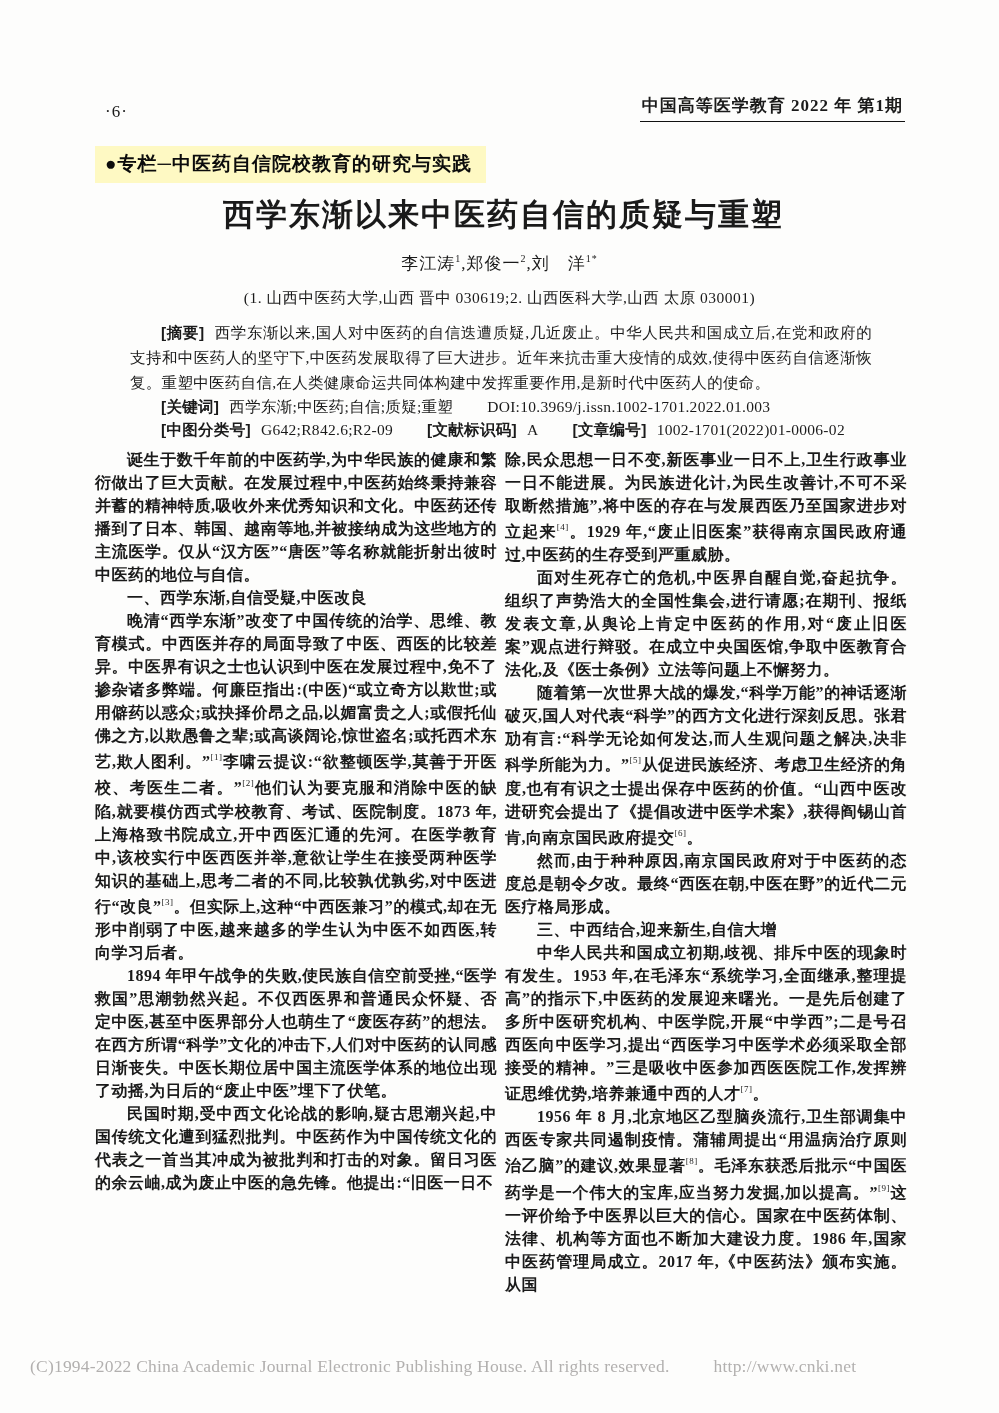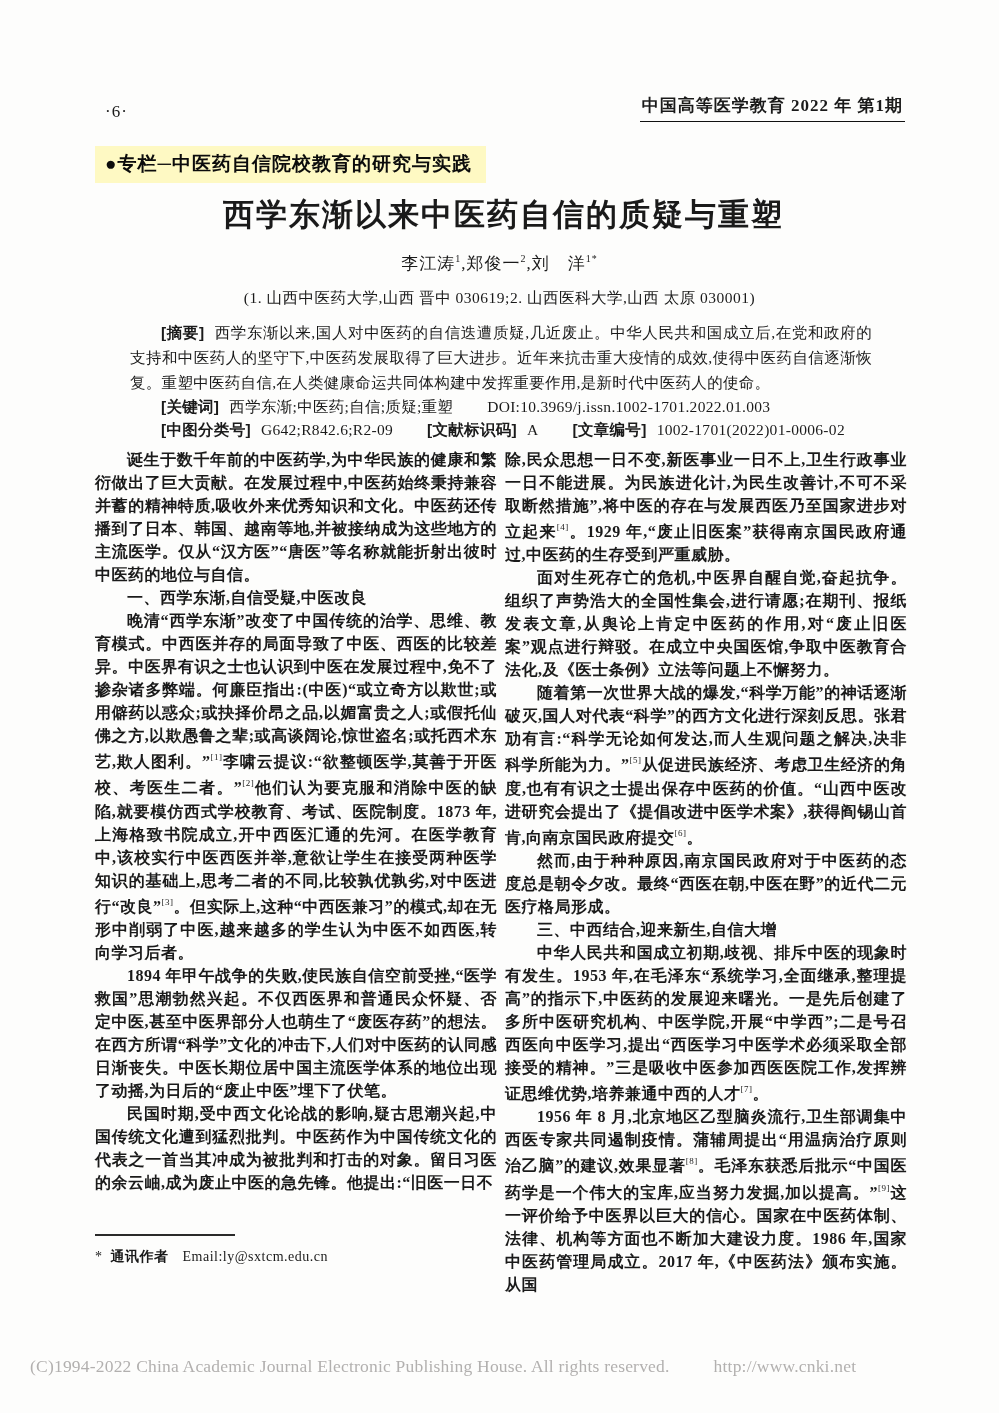--- a/index.html
+++ b/index.html
@@ -151,24 +151,18 @@
         <p class="para cont">除,民众思想一日不变,新医事业一日不上,卫生行政事业一日不能进展。为民族进化计,为民生改善计,不可不采取断然措施”,将中医的存在与发展西医乃至国家进步对立起来<sup class="ref">[4]</sup>。1929 年,“废止旧医案”获得南京国民政府通过,中医药的生存受到严重威胁。</p>
         <p class="para body">面对生死存亡的危机,中医界自醒自觉,奋起抗争。组织了声势浩大的全国性集会,进行请愿;在期刊、报纸发表文章,从舆论上肯定中医药的作用,对“废止旧医案”观点进行辩驳。在成立中央国医馆,争取中医教育合法化,及《医士条例》立法等问题上不懈努力。</p>
         <p class="para body">随着第一次世界大战的爆发,“科学万能”的神话逐渐破灭,国人对代表“科学”的西方文化进行深刻反思。张君劢有言:“科学无论如何发达,而人生观问题之解决,决非科学所能为力。”<sup class="ref">[5]</sup>从促进民族经济、考虑卫生经济的角度,也有有识之士提出保存中医药的价值。“山西中医改进研究会提出了《提倡改进中医学术案》,获得阎锡山首肯,向南京国民政府提交<sup class="ref">[6]</sup>。</p>
         <p class="para body">然而,由于种种原因,南京国民政府对于中医药的态度总是朝令夕改。最终“西医在朝,中医在野”的近代二元医疗格局形成。</p>
         <p class="para head">三、中西结合,迎来新生,自信大增</p>
         <p class="para body">中华人民共和国成立初期,歧视、排斥中医的现象时有发生。1953 年,在毛泽东“系统学习,全面继承,整理提高”的指示下,中医药的发展迎来曙光。一是先后创建了多所中医研究机构、中医学院,开展“中学西”;二是号召西医向中医学习,提出“西医学习中医学术必须采取全部接受的精神。”三是吸收中医参加西医医院工作,发挥辨证思维优势,培养兼通中西的人才<sup class="ref">[7]</sup>。</p>
         <p class="para body">1956 年 8 月,北京地区乙型脑炎流行,卫生部调集中西医专家共同遏制疫情。蒲辅周提出“用温病治疗原则治乙脑”的建议,效果显著<sup class="ref">[8]</sup>。毛泽东获悉后批示“中国医药学是一个伟大的宝库,应当努力发掘,加以提高。”<sup class="ref">[9]</sup>这一评价给予中医界以巨大的信心。国家在中医药体制、法律、机构等方面也不断加大建设力度。1986 年,国家中医药管理局成立。2017 年,《中医药法》颁布实施。从国</p>
       </div>
   </div>
 
-  <div class="footnote">
-    <div class="rule"></div>
-    <div class="fn-text">
-      <span class="marker">*</span><span class="fn-label">通讯作者</span><span>Email:ly@sxtcm.edu.cn</span>
-    </div>
-  </div>
 
   <div class="pagefooter">
     <span>(C)1994-2022 China Academic Journal Electronic Publishing House. All rights reserved.</span><span class="url">http://www.cnki.net</span>
   </div>
 
 </div>
 
 </body></html>

